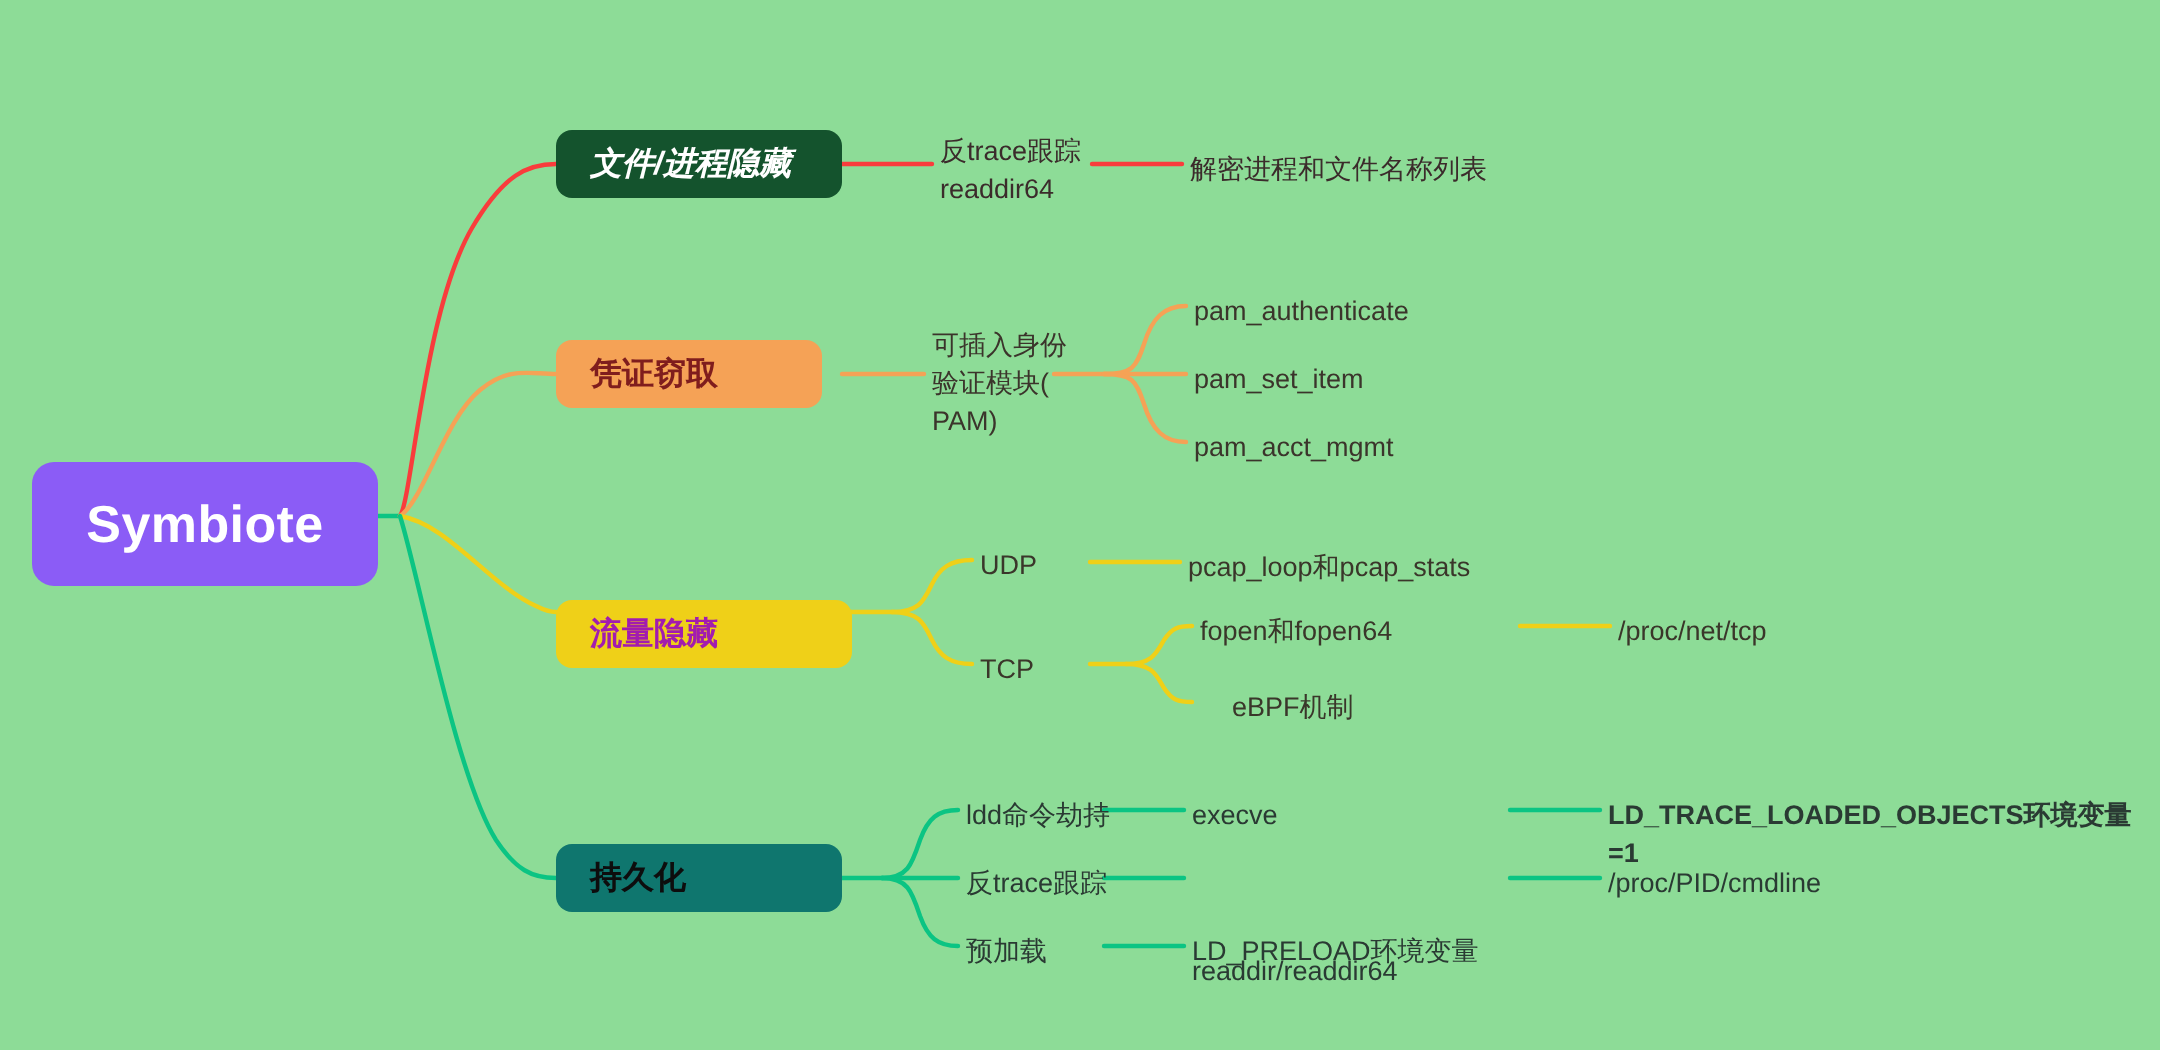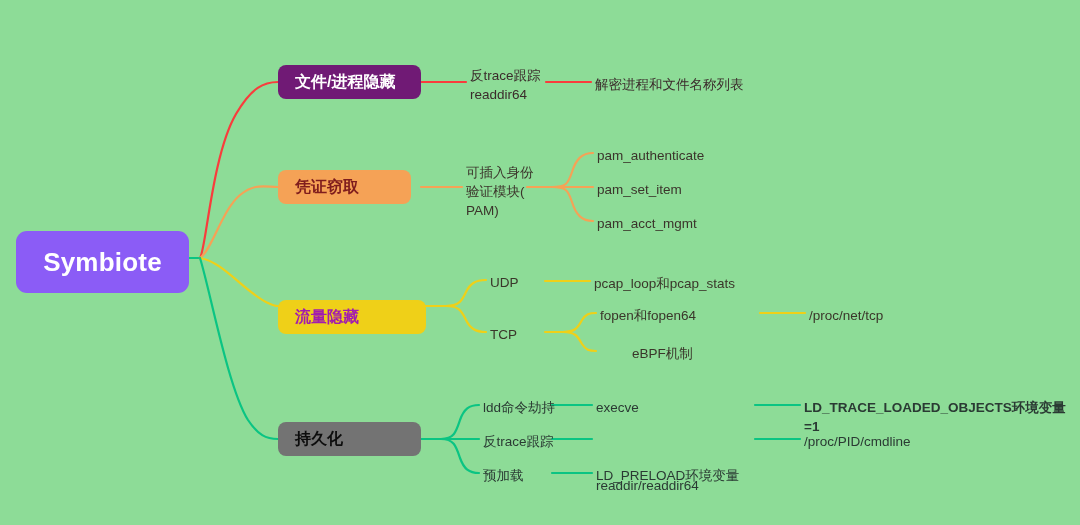--- a/index.html
+++ b/index.html
@@ -50,26 +50,26 @@
   .box {
     height: 34px;
     border-radius: 8px;
     display: flex;
     align-items: center;
     padding-left: 17px;
     font-size: 16px;
     font-weight: bold;
     white-space: nowrap;
   }
-  .box-red    { left: 278px; top: 65px;  width: 143px; background: #701a75; color: #ffffff; }
+  .box-red    { left: 278px; top: 65px;  width: 143px; background: #14532d; color: #ffffff; font-style: italic; }
   .box-orange { left: 278px; top: 170px; width: 143px; background: #f6a košt; }
   .box-orange { left: 278px; top: 170px; width: 143px; background: #f6a košt; }
   .box-orange { left: 278px; top: 170px; width: 133px; background: #f5a256; color: #7f1d1d; }
   .box-yellow { left: 278px; top: 300px; width: 148px; background: #efd018; color: #a21caf; }
-  .box-green  { left: 278px; top: 422px; width: 143px; background: #737373; color: #0d0d0d; }
+  .box-green  { left: 278px; top: 422px; width: 143px; background: #0f766e; color: #0d0d0d; }
 
   
   .leaf {
     position: absolute;
     font-size: 13.5px;
     line-height: 1.42;
     white-space: pre-line;
   }
   .t-red    { color: #3b2b2b; }
   .t-orange { color: #3b342b; }
@@ -149,21 +149,21 @@
 验证模块(
 PAM)</div>
   <div class="leaf t-orange" style="left:597px; top:146px;">pam_authenticate</div>
   <div class="leaf t-orange" style="left:597px; top:180px;">pam_set_item</div>
   <div class="leaf t-orange" style="left:597px; top:214px;">pam_acct_mgmt</div>
 
   <div class="leaf t-yellow" style="left:490px; top:273px;">UDP</div>
   <div class="leaf t-yellow" style="left:490px; top:325px;">TCP</div>
   <div class="leaf t-yellow" style="left:594px; top:274px;">pcap_loop和pcap_stats</div>
   <div class="leaf t-yellow" style="left:600px; top:306px;">fopen和fopen64</div>
-  <div class="leaf t-yellow" style="left:632px; top:344px;">eBPF机制</div>
+  <div class="leaf t-yellow" style="left:616px; top:344px;">eBPF机制</div>
   <div class="leaf t-yellow" style="left:809px; top:306px;">/proc/net/tcp</div>
 
   <div class="leaf t-green" style="left:483px; top:398px;">ldd命令劫持</div>
   <div class="leaf t-green" style="left:483px; top:432px;">反trace跟踪</div>
   <div class="leaf t-green" style="left:483px; top:466px;">预加载</div>
   <div class="leaf t-green" style="left:596px; top:398px;">execve</div>
   <div class="leaf t-green" style="left:596px; top:432px;margin-top:44px;">readdir/readdir64</div>
   <div class="leaf t-green" style="left:596px; top:466px;">LD_PRELOAD环境变量</div>
   <div class="leaf t-green" style="left:804px; top:398px;font-weight:bold;">LD_TRACE_LOADED_OBJECTS环境变量=1</div>
   <div class="leaf t-green" style="left:804px; top:432px;">/proc/PID/cmdline</div>

